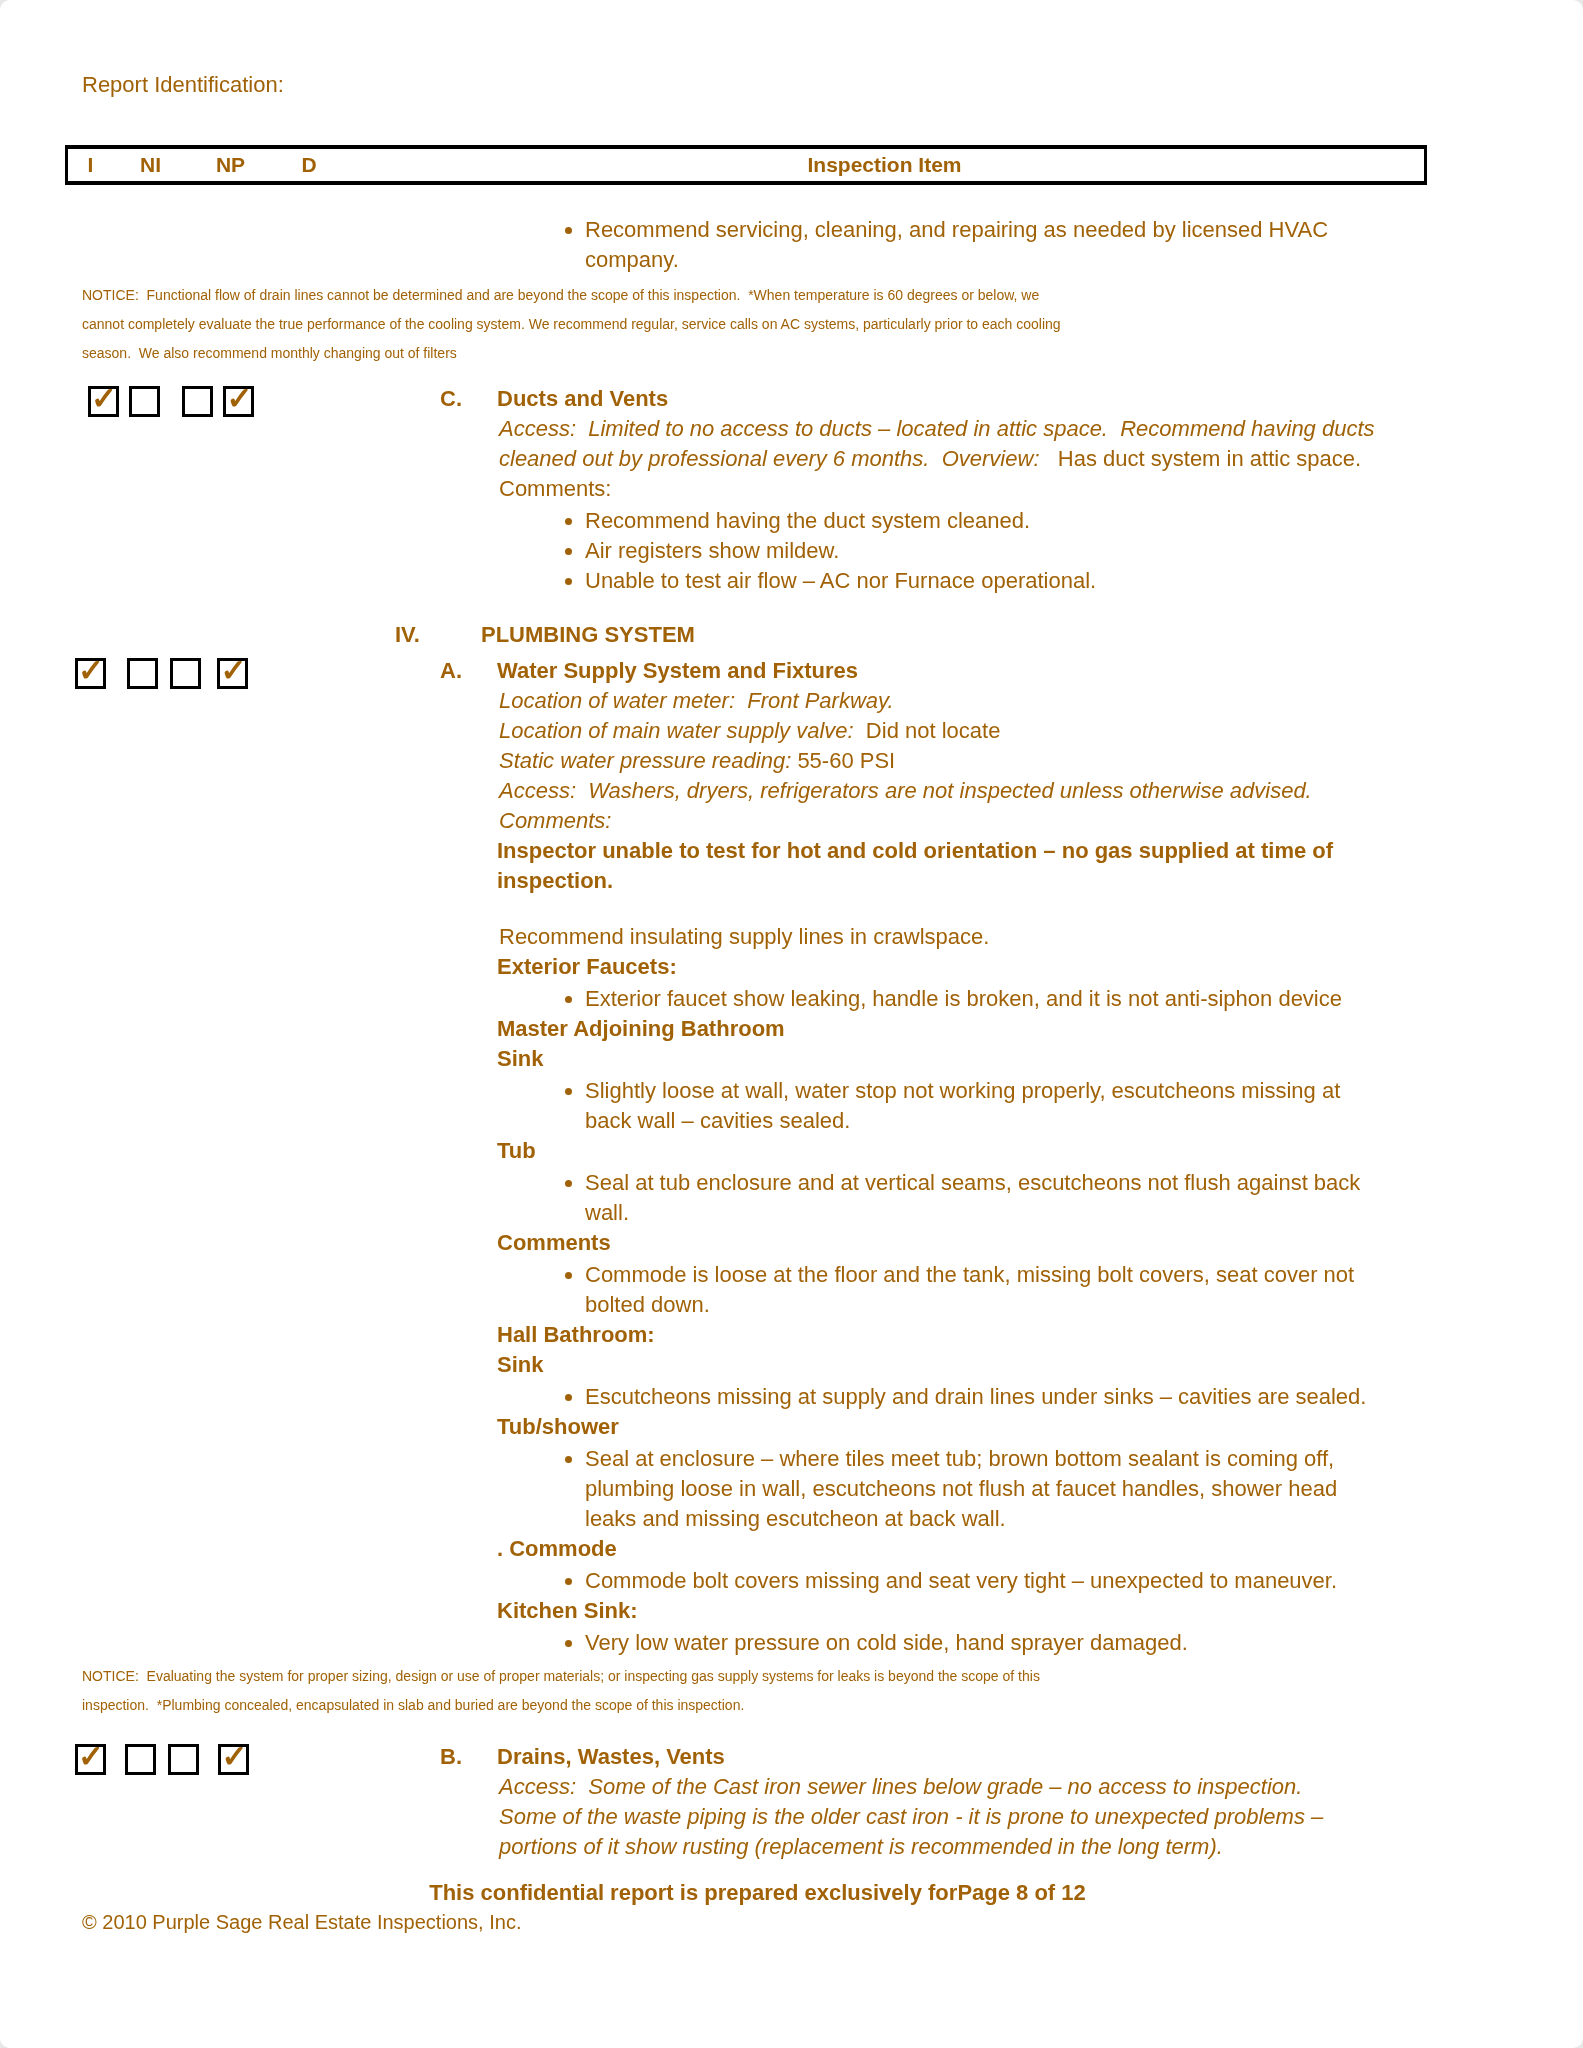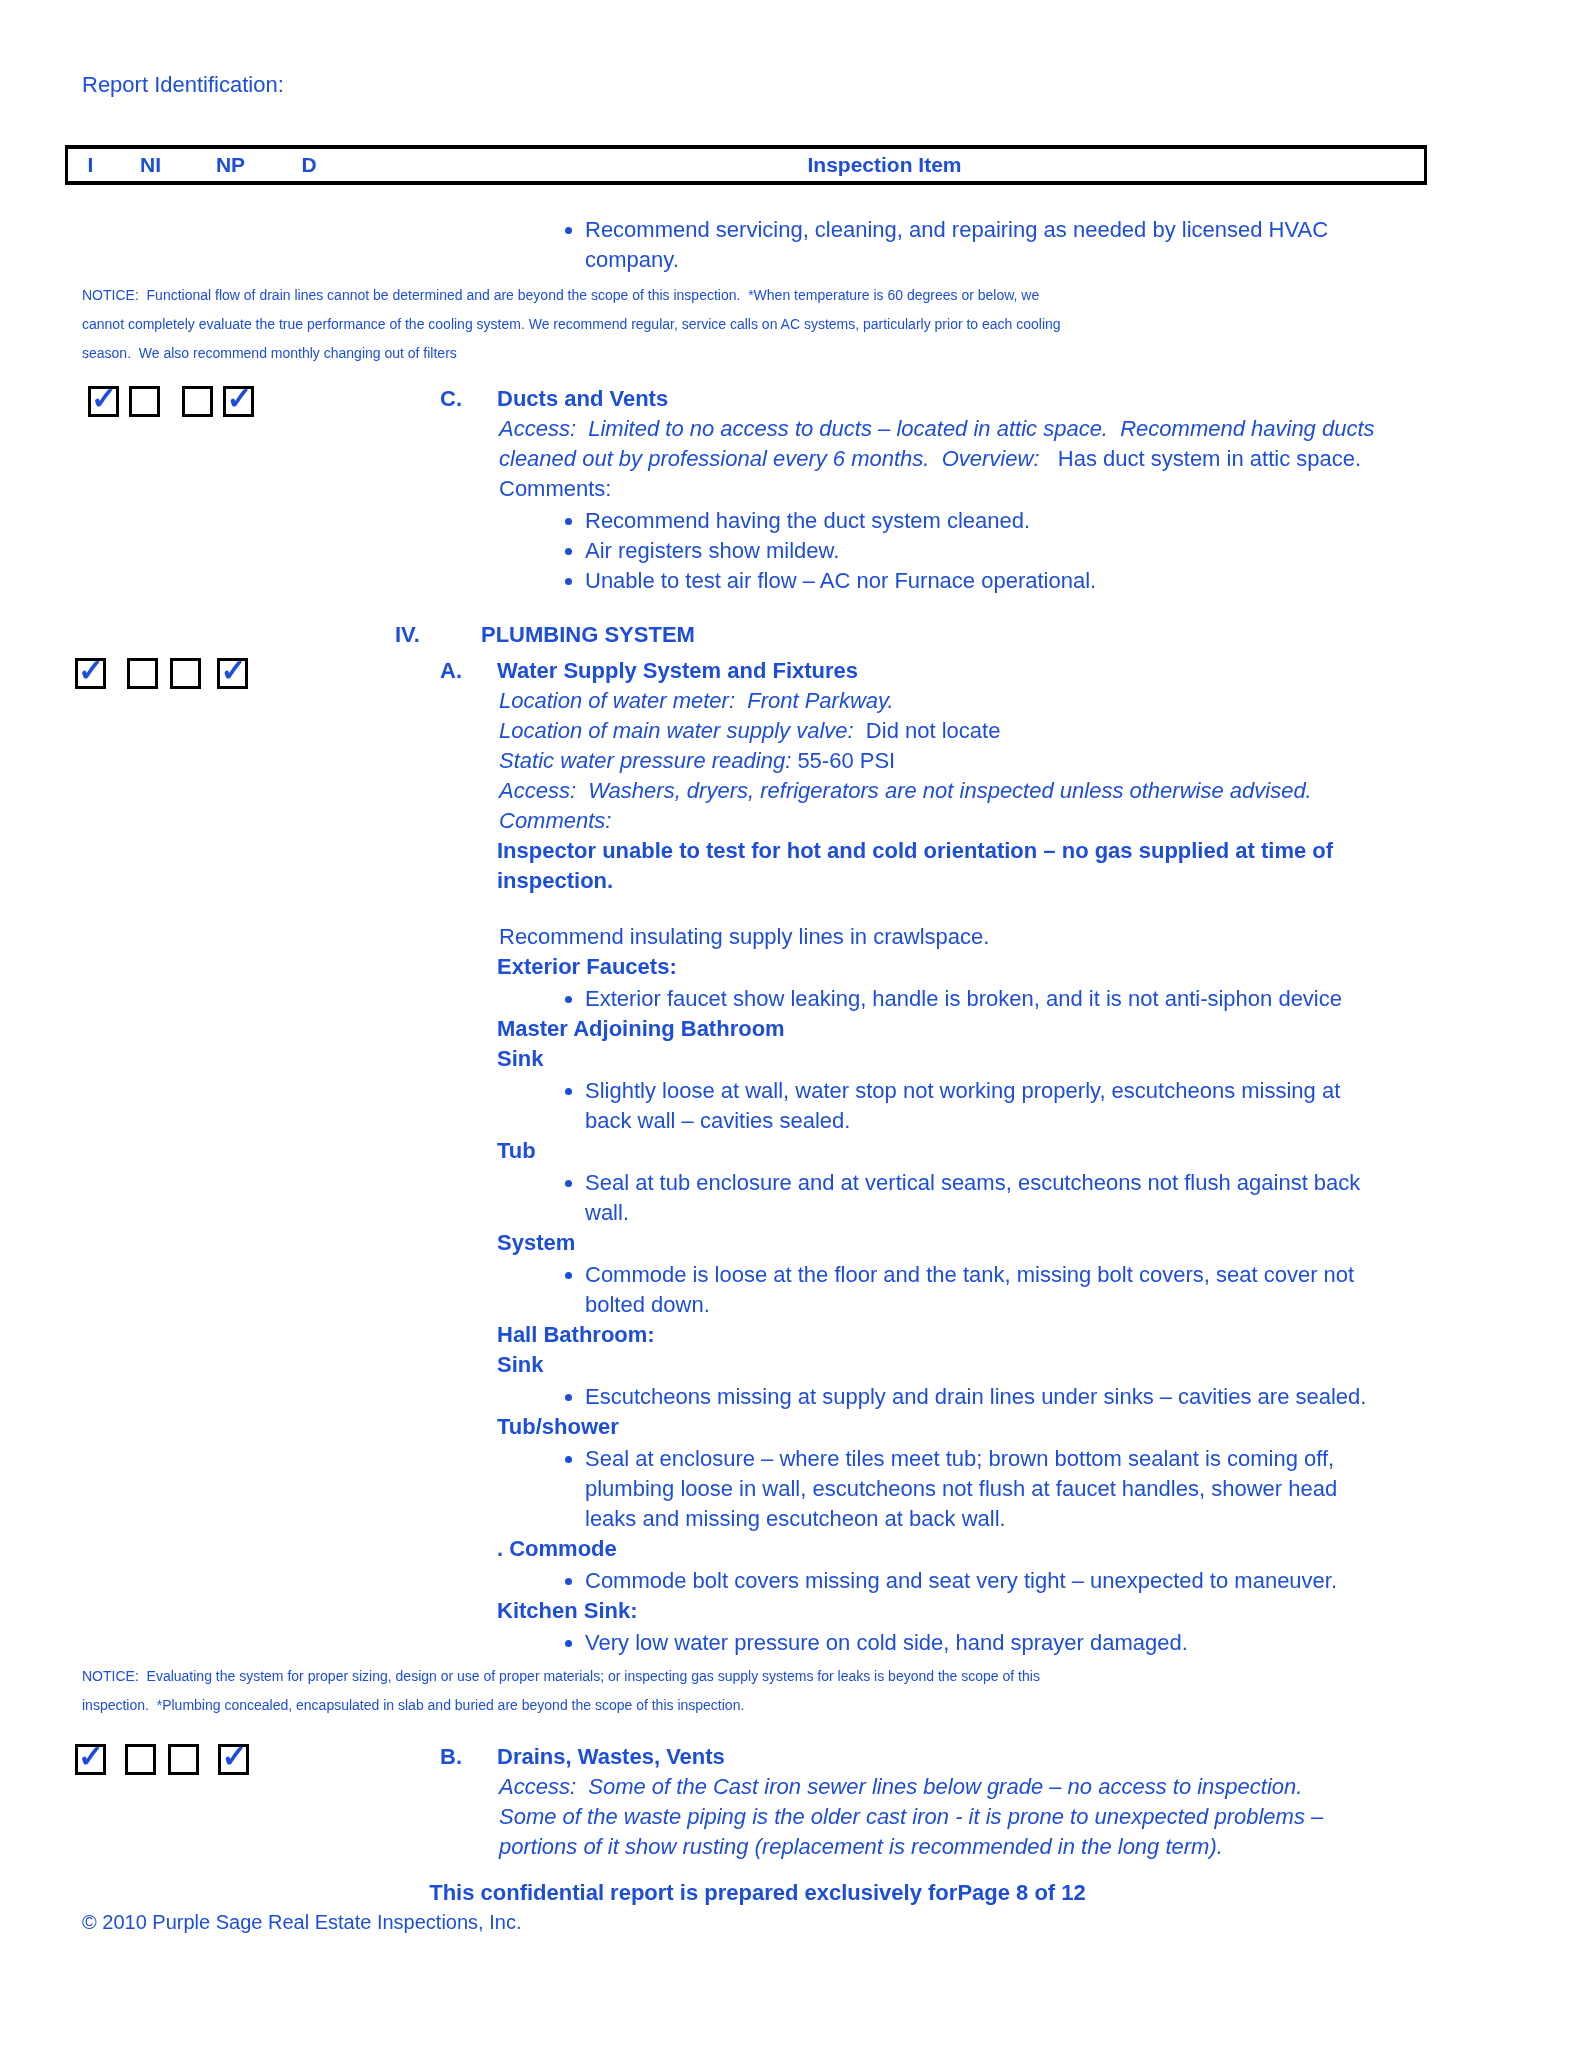--- a/index.html
+++ b/index.html
@@ -1,19 +1,19 @@
 <!DOCTYPE html>
 <html><head>
 <meta charset="utf-8">
 <style>
   html,body{margin:0;padding:0;background:#e8e8e8;}
   .page{
-    width:1583px;height:2048px;background:#ffffff;color:#1d4ed8;
+    width:1583px;height:2048px;background:#ffffff;color:#a16207;
     font-family:"Liberation Sans",sans-serif;font-size:22px;line-height:30px;
-    position:relative;overflow:hidden;margin:0 auto;
+    position:relative;overflow:hidden;margin:0 auto;border-radius:10px;
   }
   [data-bind]{white-space:pre-wrap;}
   .report-id{padding-top:70px;margin-left:82px;}
   
   .header-bar{
     margin:45px 0 0 65px;width:1362px;height:40px;border:3px solid #000;
     box-sizing:border-box;display:flex;align-items:center;
     font-weight:bold;font-size:21px;border-top-width:4px;border-bottom-width:4px;
   }
   .hcol{text-align:center;}
@@ -141,21 +141,21 @@
         <li data-bind="plumbing.water_supply.groups.2.bullets.0">Slightly loose at wall, water stop not working properly, escutcheons missing at
 back wall – cavities sealed.</li>
       </ul>
 
       <div class="fixture-heading" data-bind="plumbing.water_supply.groups.3.heading">Tub</div>
       <ul class="bullets">
         <li data-bind="plumbing.water_supply.groups.3.bullets.0">Seal at tub enclosure and at vertical seams, escutcheons not flush against back
 wall.</li>
       </ul>
 
-      <div class="fixture-heading" data-bind="plumbing.water_supply.groups.4.heading">System</div>
+      <div class="fixture-heading" data-bind="plumbing.water_supply.groups.4.heading">Comments</div>
       <ul class="bullets">
         <li data-bind="plumbing.water_supply.groups.4.bullets.0">Commode is loose at the floor and the tank, missing bolt covers, seat cover not
 bolted down.</li>
       </ul>
 
       <div class="fixture-heading" data-bind="plumbing.water_supply.groups.5.heading">Hall Bathroom:</div>
 
       <div class="fixture-heading" data-bind="plumbing.water_supply.groups.6.heading">Sink</div>
       <ul class="bullets">
         <li data-bind="plumbing.water_supply.groups.6.bullets.0">Escutcheons missing at supply and drain lines under sinks – cavities are sealed.</li>

